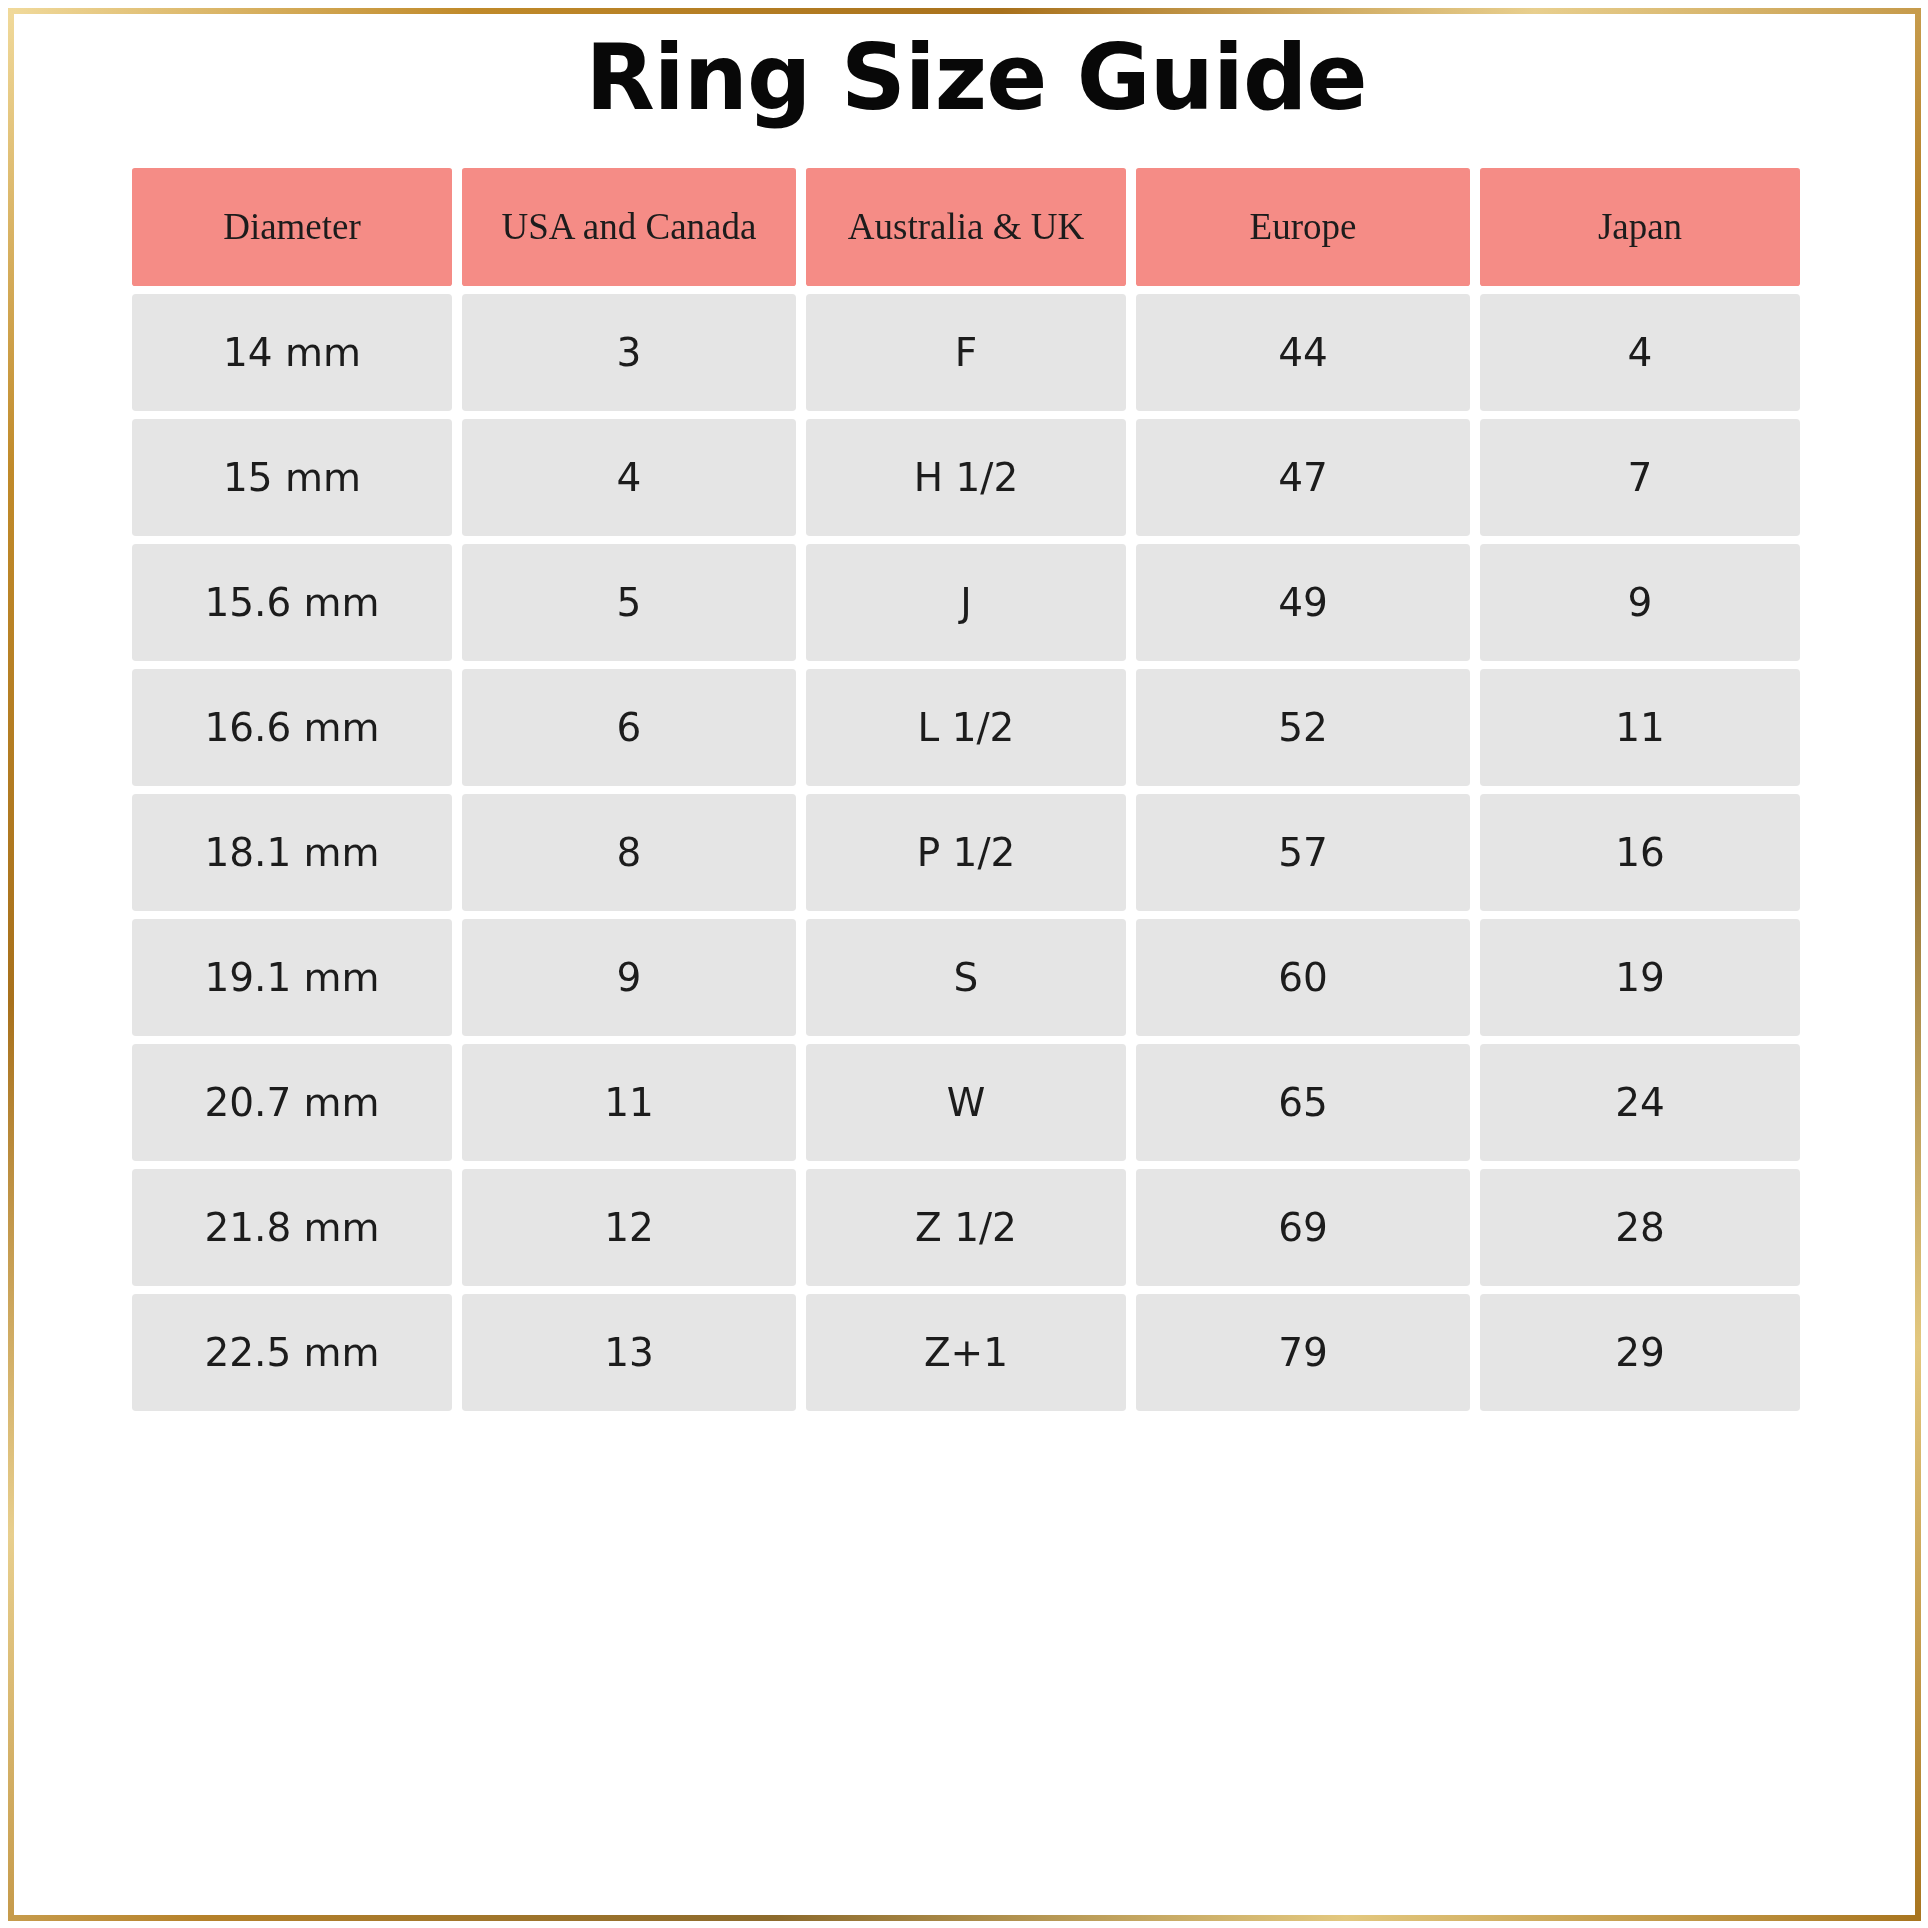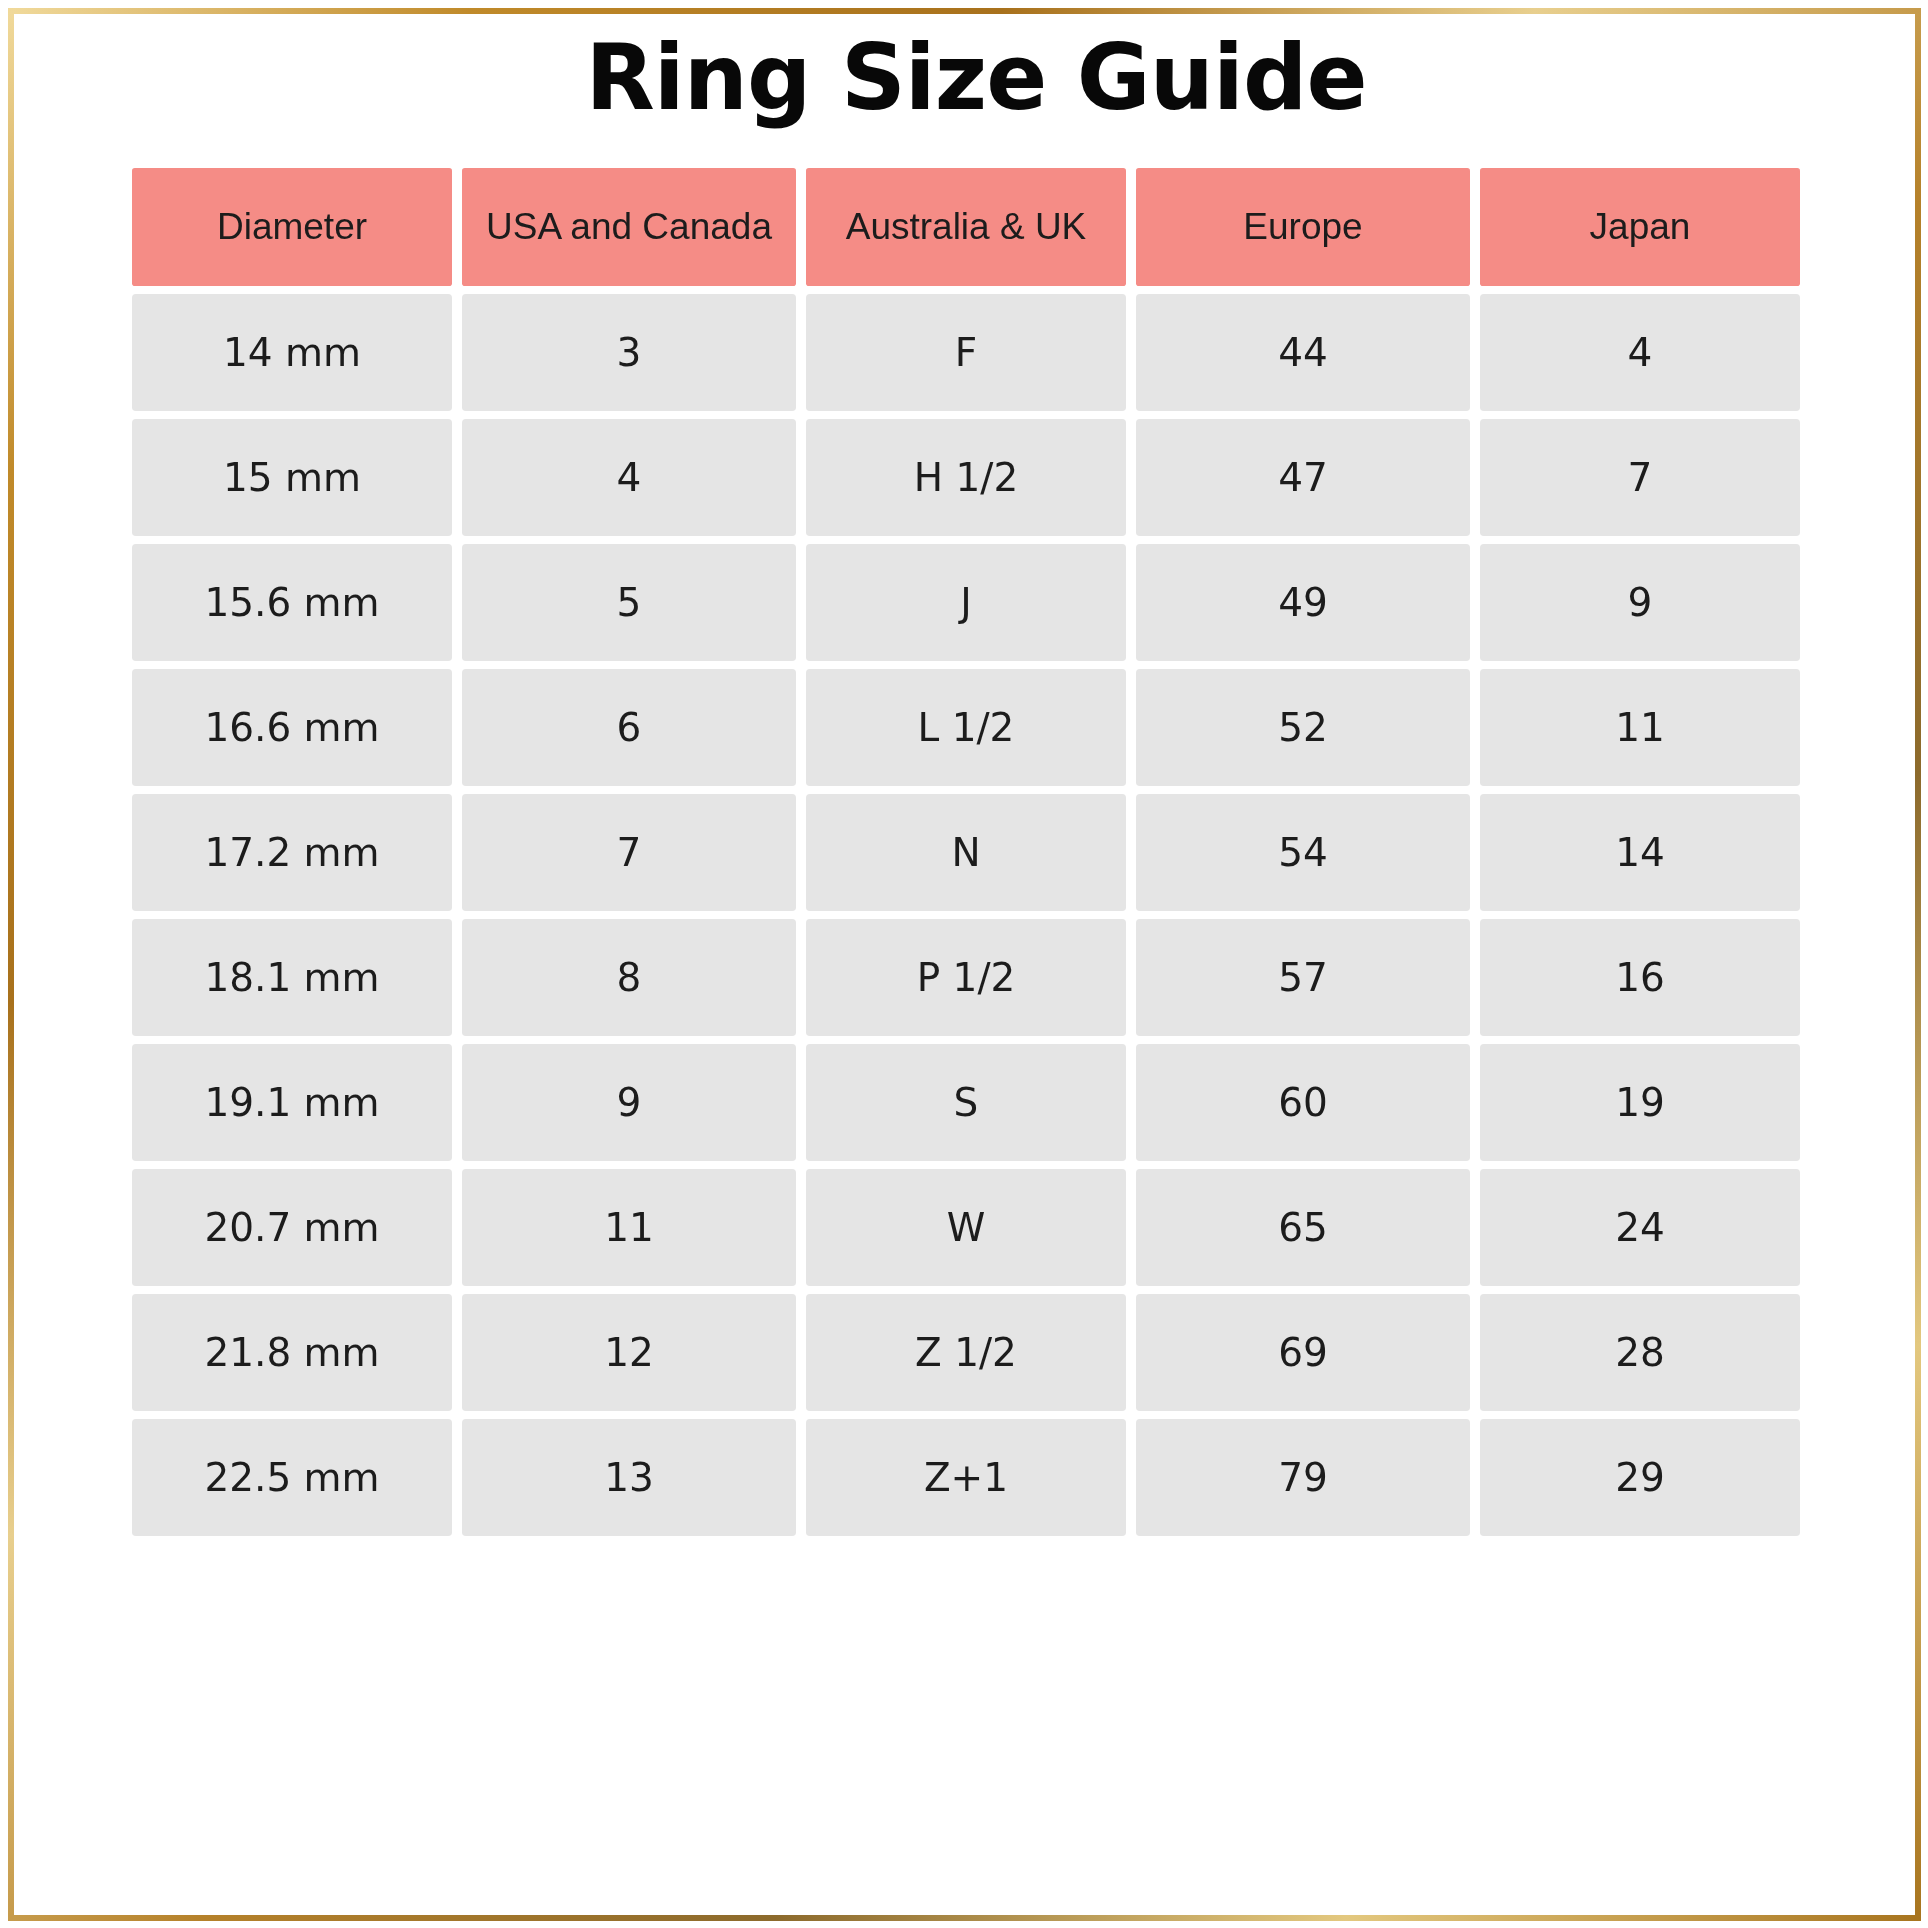--- a/index.html
+++ b/index.html
@@ -66,21 +66,21 @@
   }
   table.ring-table th {
     background: #f58c86;
     color: #1c1c1c;
     font-weight: normal;
     font-size: 37px;
     height: 118px;
     vertical-align: middle;
     text-align: center;
     border-radius: 2.8px;
-    font-family: Liberation Sans, sans-serif;
+    font-family: Liberation Serif, serif;
     line-height: 1.12;
     padding: 0 0;
   }
   table.ring-table td {
     background: #e5e5e5;
     color: #1c1c1c;
     font-size: 39px;
     height: 115px;
     vertical-align: middle;
     text-align: center;
@@ -145,27 +145,20 @@
           <td>9</td>
         </tr>
         <tr>
           <td class="diameter">16.6 mm</td>
           <td>6</td>
           <td>L 1/2</td>
           <td>52</td>
           <td>11</td>
         </tr>
         <tr>
-          <td class="diameter">17.2 mm</td>
-          <td>7</td>
-          <td>N</td>
-          <td>54</td>
-          <td>14</td>
-        </tr>
-        <tr>
           <td class="diameter">18.1 mm</td>
           <td>8</td>
           <td>P 1/2</td>
           <td>57</td>
           <td>16</td>
         </tr>
         <tr>
           <td class="diameter">19.1 mm</td>
           <td>9</td>
           <td>S</td>

